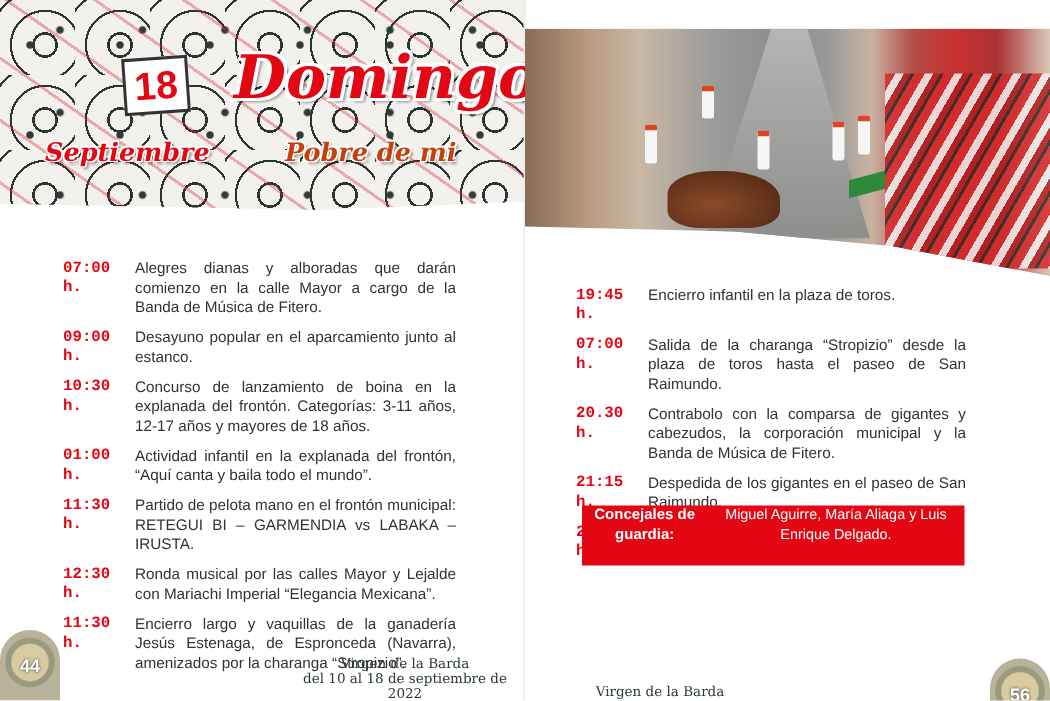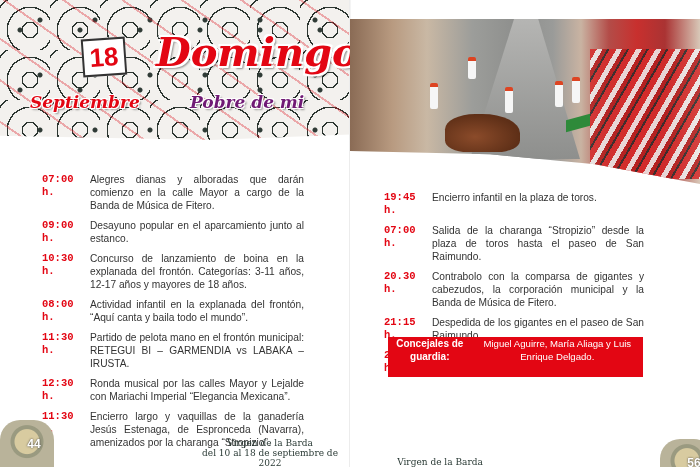--- a/index.html
+++ b/index.html
@@ -17,21 +17,21 @@
     background-size:60px 60px,55px 55px,50px 50px;
     border-bottom-right-radius:0;
     clip-path:polygon(0 0,100% 0,100% 96%,60% 100%,0 97%);
   }
   .hdr-left::after{content:"";position:absolute;inset:0;
     background:repeating-linear-gradient(35deg,transparent 0 14px,rgba(220,30,40,.35) 14px 16px,transparent 16px 34px);}
   .day-box{position:absolute;left:82px;top:38px;width:40px;height:34px;background:#fff;border:2px solid #333;transform:rotate(-4deg);display:flex;align-items:center;justify-content:center;z-index:2;}
   .day-num{color:#e30613;font-weight:bold;font-size:26px;font-family:"Liberation Sans",sans-serif;}
   .day-name{position:absolute;left:156px;top:28px;color:#e30613;font-size:40px;font-weight:bold;font-style:italic;font-family:"DejaVu Serif",serif;z-index:2;text-shadow:2px 2px 0 #fff,-2px -2px 0 #fff,2px -2px 0 #fff,-2px 2px 0 #fff,3px 3px 2px rgba(0,0,0,.4);}
   .month{position:absolute;left:30px;top:92px;color:#e30613;font-size:17px;font-weight:bold;font-style:italic;font-family:"DejaVu Serif",serif;z-index:2;text-shadow:1px 1px 0 #fff,-1px -1px 0 #fff,1px -1px 0 #fff,-1px 1px 0 #fff,2px 2px 2px rgba(0,0,0,.4);}
-  .motto{position:absolute;left:190px;top:92px;color:#701a75;font-size:17px;font-weight:bold;font-style:italic;font-family:"DejaVu Serif",serif;z-index:2;text-shadow:1px 1px 0 #fff,-1px -1px 0 #fff,1px -1px 0 #fff,-1px 1px 0 #fff,2px 2px 2px rgba(0,0,0,.4);}
+  .motto{position:absolute;left:190px;top:92px;color:#c2410c;font-size:17px;font-weight:bold;font-style:italic;font-family:"DejaVu Serif",serif;z-index:2;text-shadow:1px 1px 0 #fff,-1px -1px 0 #fff,1px -1px 0 #fff,-1px 1px 0 #fff,2px 2px 2px rgba(0,0,0,.4);}
   
   .hdr-right{position:absolute;left:0;top:0;width:350px;height:165px;
     background:
       linear-gradient(180deg,rgba(0,0,0,0) 0,rgba(0,0,0,0) 100%),
       linear-gradient(90deg,#8a6b55 0,#b89a80 12%,#c9b8a4 22%,#9c9d9a 35%,#8d8e8c 48%,#9a9b99 58%,#c9b3a2 66%,#b34c48 74%,#c8302e 82%,#a33 90%,#d8c8b8 100%);
     clip-path:polygon(0 0,100% 0,100% 100%,70% 88%,40% 82%,0 80%);
   }
   .photo-road{position:absolute;left:120px;top:0;width:110px;height:140px;background:linear-gradient(180deg,#b5b5b3,#8e8f8d);clip-path:polygon(40% 0,62% 0,100% 100%,0 100%);}
   .photo-crowd{position:absolute;left:240px;top:30px;width:110px;height:130px;background:repeating-linear-gradient(120deg,#d52a2a 0 6px,#f1f1f1 6px 11px,#b31d1d 11px 15px,#2b2b2b 15px 17px);opacity:.85;}
   .photo-bulls{position:absolute;left:95px;top:95px;width:75px;height:38px;border-radius:40% 50% 30% 30%;background:radial-gradient(ellipse at 40% 60%,#8b4b2a,#5e2f17 70%);}
@@ -40,21 +40,21 @@
   
   .sched{position:absolute;left:42px;width:262px;}
   .sched.right-col{left:34px;width:260px;}
   .entry{display:flex;margin-bottom:7px;}
   .time{color:#e30613;font-weight:bold;font-size:10.5px;width:48px;flex:none;line-height:13px;font-family:Liberation Mono, monospace;}
   .desc{color:#333;font-size:10.2px;line-height:13px;text-align:justify;flex:1;}
   .guard{position:absolute;left:38px;top:318px;width:255px;height:40px;background:#e30613;color:#fff;text-align:center;display:flex;justify-content:center;}
   .guard-title{font-weight:bold;font-size:10px;line-height:13px;}
   .guard-names{font-size:9.6px;line-height:13px;}
   .footer-text{position:absolute;top:438px;width:140px;text-align:center;color:#2a3a35;font-size:9px;line-height:10px;font-family:"DejaVu Serif",serif;}
-  .page-badge{position:absolute;top:420px;width:40px;height:48px;border-radius:20px 20px 0 0;background:radial-gradient(circle at 50% 45%,#d8cba0 0 12px,#9a9a80 13px 16px,#b9b39a 17px 22px);display:flex;align-items:center;justify-content:center;padding-left:14px;}
+  .page-badge{position:absolute;top:420px;width:40px;height:48px;border-radius:20px 20px 0 0;background:radial-gradient(circle at 50% 45%,#d8cba0 0 12px,#9a9a80 13px 16px,#b9b39a 17px 22px);display:flex;align-items:center;justify-content:center;}
   .page-num{color:#fff;font-weight:bold;font-size:12px;text-shadow:0 0 2px #333;}
 </style>
 </head>
 <body>
 
 <div class="page left">
   <div class="hdr-left"></div>
   <div class="day-box">
     <span class="day-num">18</span>
   </div>
@@ -69,21 +69,21 @@
     </div>
     <div class="entry">
       <span class="time">09:00 h.</span>
       <span class="desc">Desayuno popular en el aparcamiento junto al estanco.</span>
     </div>
     <div class="entry">
       <span class="time">10:30 h.</span>
       <span class="desc">Concurso de lanzamiento de boina en la explanada del frontón. Categorías: 3-11 años, 12-17 años y mayores de 18 años.</span>
     </div>
     <div class="entry">
-      <span class="time">08:00 h.</span>
+      <span class="time">01:00 h.</span>
       <span class="desc">Actividad infantil en la explanada del frontón, “Aquí canta y baila todo el mundo”.</span>
     </div>
     <div class="entry">
       <span class="time">11:30 h.</span>
       <span class="desc">Partido de pelota mano en el frontón municipal: RETEGUI BI – GARMENDIA vs LABAKA – IRUSTA.</span>
     </div>
     <div class="entry">
       <span class="time">12:30 h.</span>
       <span class="desc">Ronda musical por las calles Mayor y Lejalde con Mariachi Imperial “Elegancia Mexicana”.</span>
     </div>

